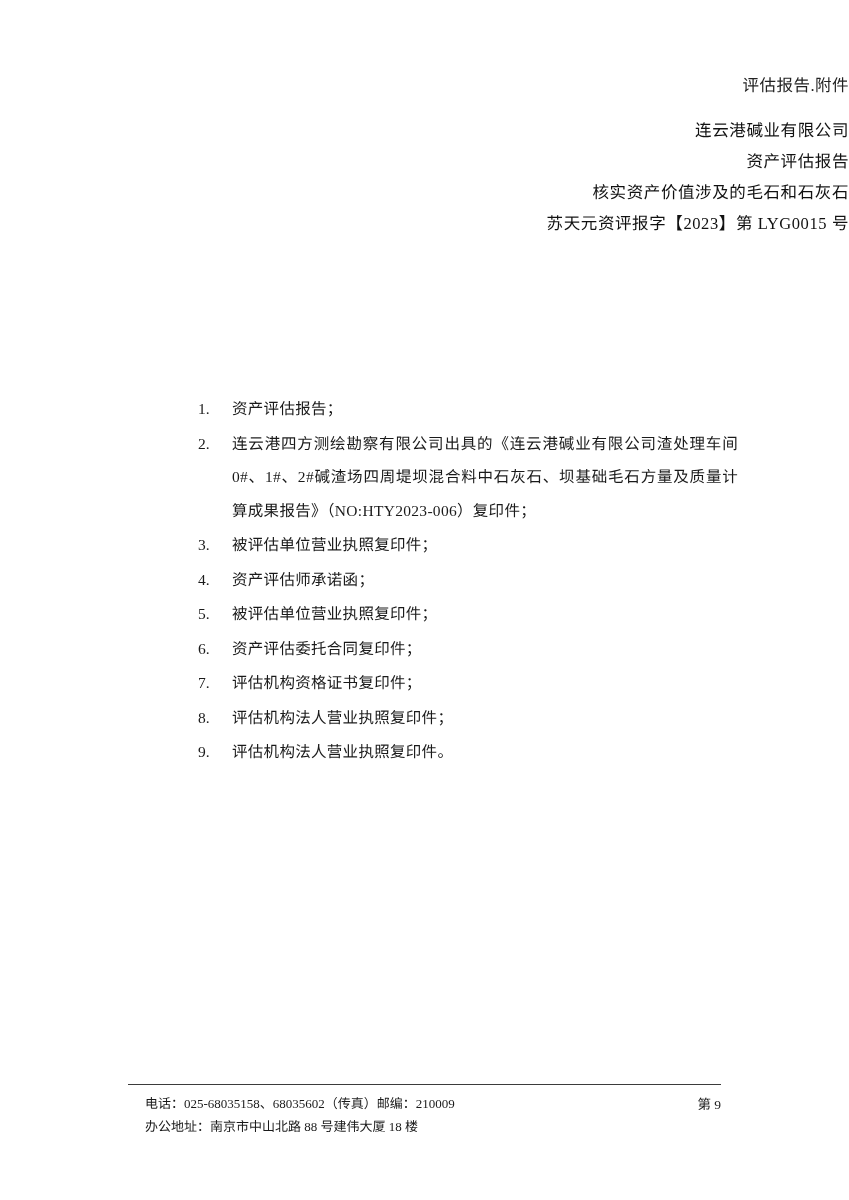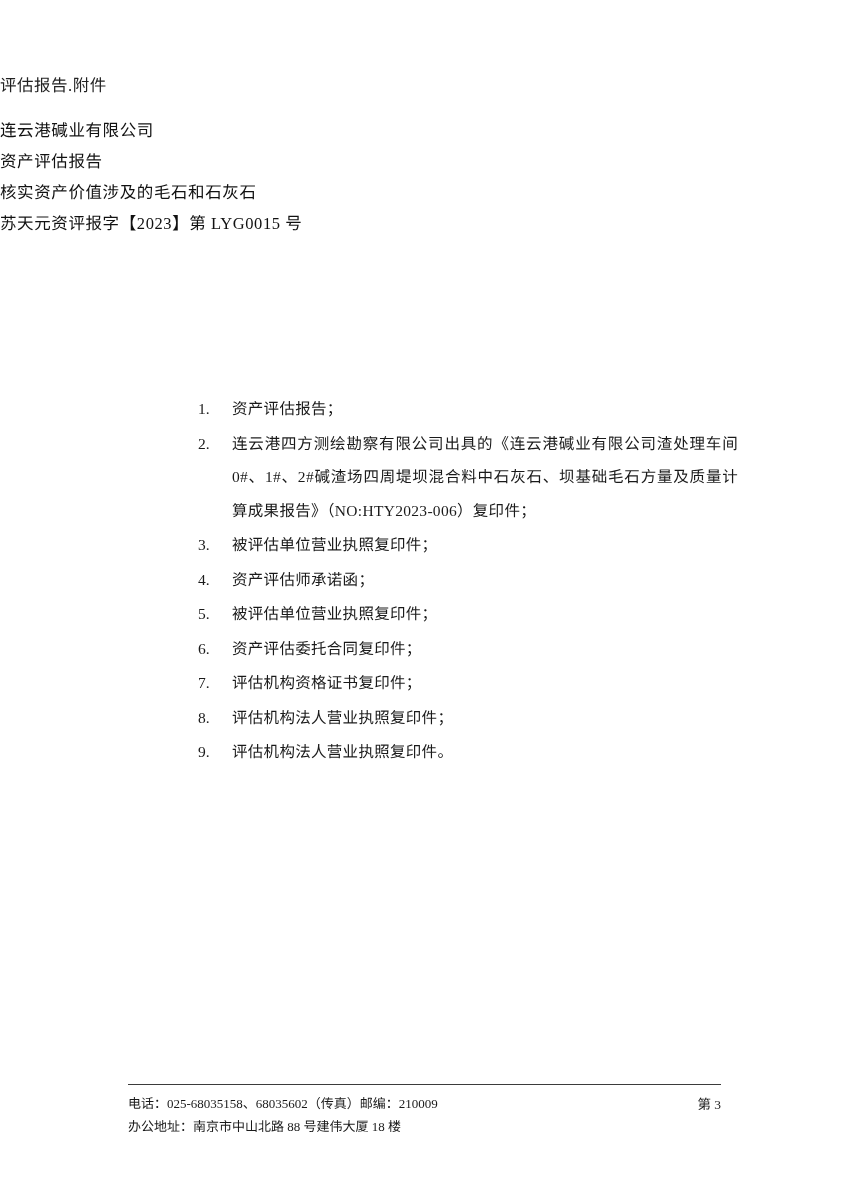--- a/index.html
+++ b/index.html
@@ -21,21 +21,21 @@
     height: 1200px;
     box-sizing: border-box;
   }
 
   
   .title-block {
     position: absolute;
     left: 0;
     top: 72px;
     width: 849px;
-    text-align: left;
+    text-align: right;
   }
   .doc-label {
     font-size: 16.5px;
     letter-spacing: 0.5px;
     color: #222;
     margin-bottom: 19px;
     font-weight: 400;
   }
   .title-line {
     font-size: 16.5px;
@@ -94,20 +94,21 @@
     justify-content: space-between;
     align-items: flex-start;
   }
   .footer-left {
     font-size: 13px;
     line-height: 23px;
     color: #1a1a1a;
   }
   .footer-left div {
     white-space: nowrap;
+    margin-left: 17px;
   }
   .footer-right {
     font-size: 13.5px;
     color: #1a1a1a;
     padding-top: 1px;
     white-space: nowrap;
   }
 </style>
 </head>
 <body>
@@ -171,17 +172,17 @@
 
   </div>
 
   <div class="footer">
     <div class="footer-rule"></div>
     <div class="footer-row">
       <div class="footer-left">
         <div>电话：025-68035158、68035602（传真）邮编：210009</div>
         <div>办公地址：南京市中山北路 88 号建伟大厦 18 楼</div>
       </div>
-      <div class="footer-right">第 3</div>
+      <div class="footer-right">第 9</div>
     </div>
   </div>
 
 </div>
 
 </body></html>

